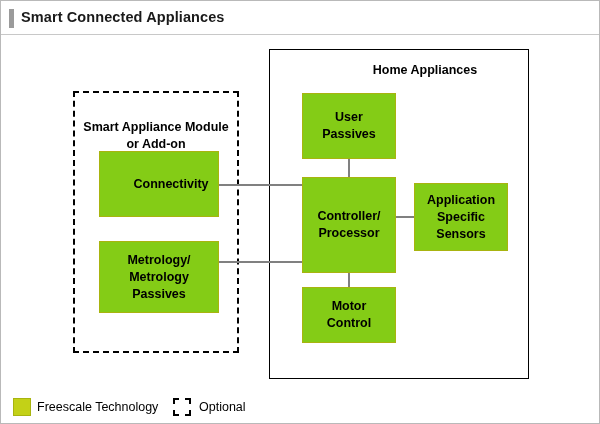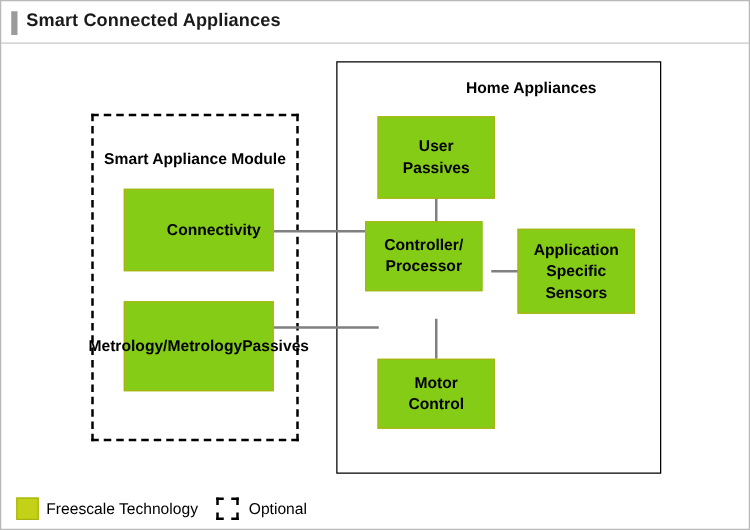--- a/index.html
+++ b/index.html
@@ -168,51 +168,52 @@
 
   <div class="title-bar">
     <div class="title-accent"></div>
     <div class="title-text">Smart Connected Appliances</div>
   </div>
   <div class="title-rule"></div>
 
   <div class="dashed-box"></div>
   <div class="dashed-title">
     <div>Smart Appliance Module</div>
+    <div>or Add-on</div>
   </div>
 
   <div class="solid-box"></div>
   <div class="solid-title">Home Appliances</div>
 
   <div class="line" style="left:218px; top:183px; width:84px; height:2px;"></div>
 
   <div class="line" style="left:218px; top:260px; width:84px; height:2px;"></div>
 
   <div class="line" style="left:347px; top:157px; width:2px; height:22px;"></div>
 
   <div class="line" style="left:347px; top:254px; width:2px; height:32px;"></div>
 
   <div class="line" style="left:392px; top:215px; width:22px; height:2px;"></div>
 
   <div class="block" style="left:98px; top:150px; width:120px; height:66px;padding-left:24px;">
     <span>Connectivity</span>
   </div>
 
-  <div class="block" style="left:98px; top:240px; width:120px; height:72px; flex-direction:row;">
+  <div class="block" style="left:98px; top:240px; width:120px; height:72px; flex-direction:column;">
     <span>Metrology/</span>
     <span>Metrology</span>
     <span>Passives</span>
   </div>
 
   <div class="block" style="left:301px; top:92px; width:94px; height:66px; flex-direction:column;">
     <span>User</span>
     <span>Passives</span>
   </div>
 
-  <div class="block" style="left:291px; top:176px; width:94px; height:56px; flex-direction:column;">
+  <div class="block" style="left:301px; top:176px; width:94px; height:96px; flex-direction:column;">
     <span>Controller/</span>
     <span>Processor</span>
   </div>
 
   <div class="block" style="left:413px; top:182px; width:94px; height:68px; flex-direction:column;">
     <span>Application</span>
     <span>Specific</span>
     <span>Sensors</span>
   </div>
 

